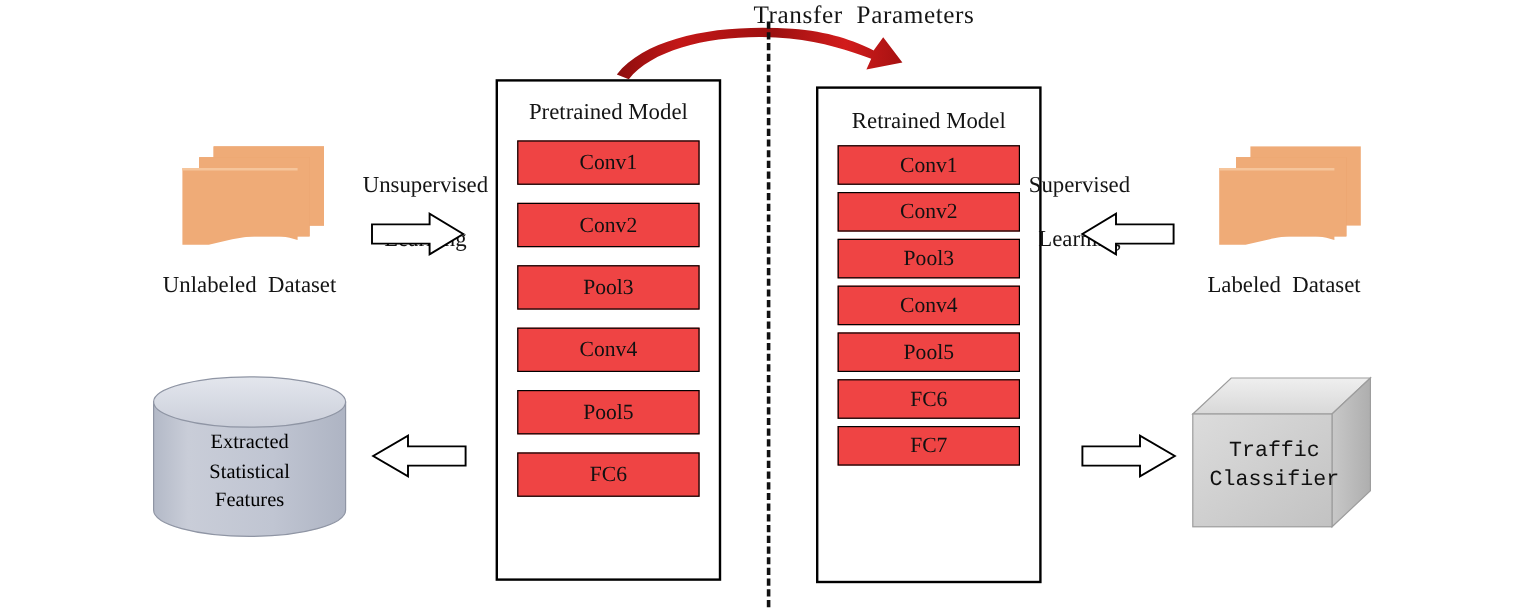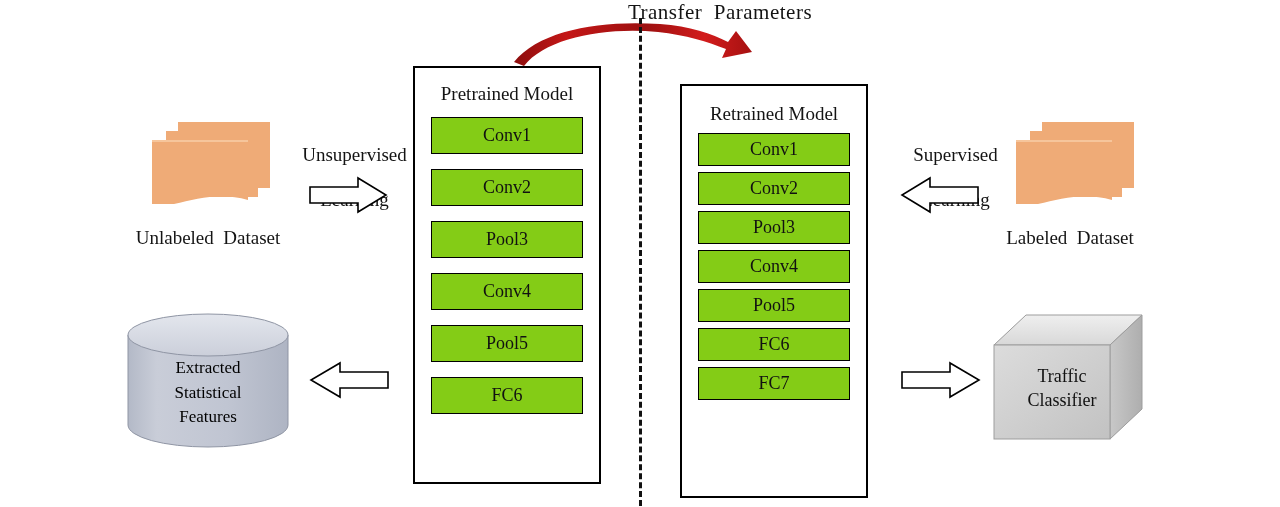--- a/index.html
+++ b/index.html
@@ -37,21 +37,21 @@
     border-left: 3px dashed #111111;
   }
 
   
   .model-panel {
     border: 2px solid #000000;
     background: #ffffff;
     box-sizing: border-box;
   }
   #pretrained-panel { left: 413px; top: 66px; width: 188px; height: 418px; }
-  #retrained-panel  { left: 680px; top: 84px; width: 188px; height: 414px; }
+  #retrained-panel  { left: 680px; top: 72px; width: 188px; height: 414px; }
 
   .panel-title {
     text-align: center;
     font-size: 19px;
     white-space: pre;
     line-height: 1;
   }
   #pretrained-title { padding-top: 16px; }
   #retrained-title  { padding-top: 18px; }
 
@@ -59,21 +59,21 @@
     display: flex;
     flex-direction: column;
     align-items: center;
     box-sizing: border-box;
   }
   #pretrained-layers { padding-top: 14px; gap: 15px; }
   #retrained-layers  { padding-top: 10px; gap: 6px; }
 
   .layer-box {
     border: 1.6px solid #000000;
-    background: #84cc16;
+    background: #ef4444;
     text-align: center;
     box-sizing: border-box;
     font-size: 18px;
     color: #111111;
   }
   #pretrained-layers .layer-box { width: 152px; height: 37px; line-height: 35px; }
   #retrained-layers  .layer-box { width: 152px; height: 33px; line-height: 31px; }
 
   
   #transfer-arc { left: 500px; top: 14px; }
@@ -104,20 +104,21 @@
   }
 
   
   #cube-wrap { left: 990px; top: 311px; width: 156px; height: 138px; }
   #cube-text {
     left: 1000px; top: 364px; width: 124px;
     text-align: center;
     font-size: 18px;
     line-height: 1.35;
     color: #111111;
+    font-family: Liberation Mono, monospace;
   }
 </style>
 </head>
 <body>
 
 <div id="canvas">
 
   <div class="abs" id="transfer-title">Transfer  Parameters</div>
 
   <div class="abs" id="transfer-arc">
@@ -188,21 +189,21 @@
       <div class="layer-box">Conv1</div>
       <div class="layer-box">Conv2</div>
       <div class="layer-box">Pool3</div>
       <div class="layer-box">Conv4</div>
       <div class="layer-box">Pool5</div>
       <div class="layer-box">FC6</div>
       <div class="layer-box">FC7</div>
     </div>
   </div>
 
-  <div class="abs caption" style="left:880px; top:122px; width:132px;">
+  <div class="abs caption" style="left:824px; top:122px; width:132px;">
     <span>Supervised</span><br>
     <span>Learning</span>
   </div>
   <div class="abs" style="left:900px; top:176px;">
     <svg class="block-arrow" width="80" height="38" viewBox="0 0 80 38">
       <path d="M 78,11 L 30,11 L 30,2 L 2,19 L 30,36 L 30,27 L 78,27 Z" fill="#ffffff" stroke="#000000" stroke-width="1.6"></path>
     </svg>
   </div>
 
   <div class="abs" style="left:1012px; top:118px;">

